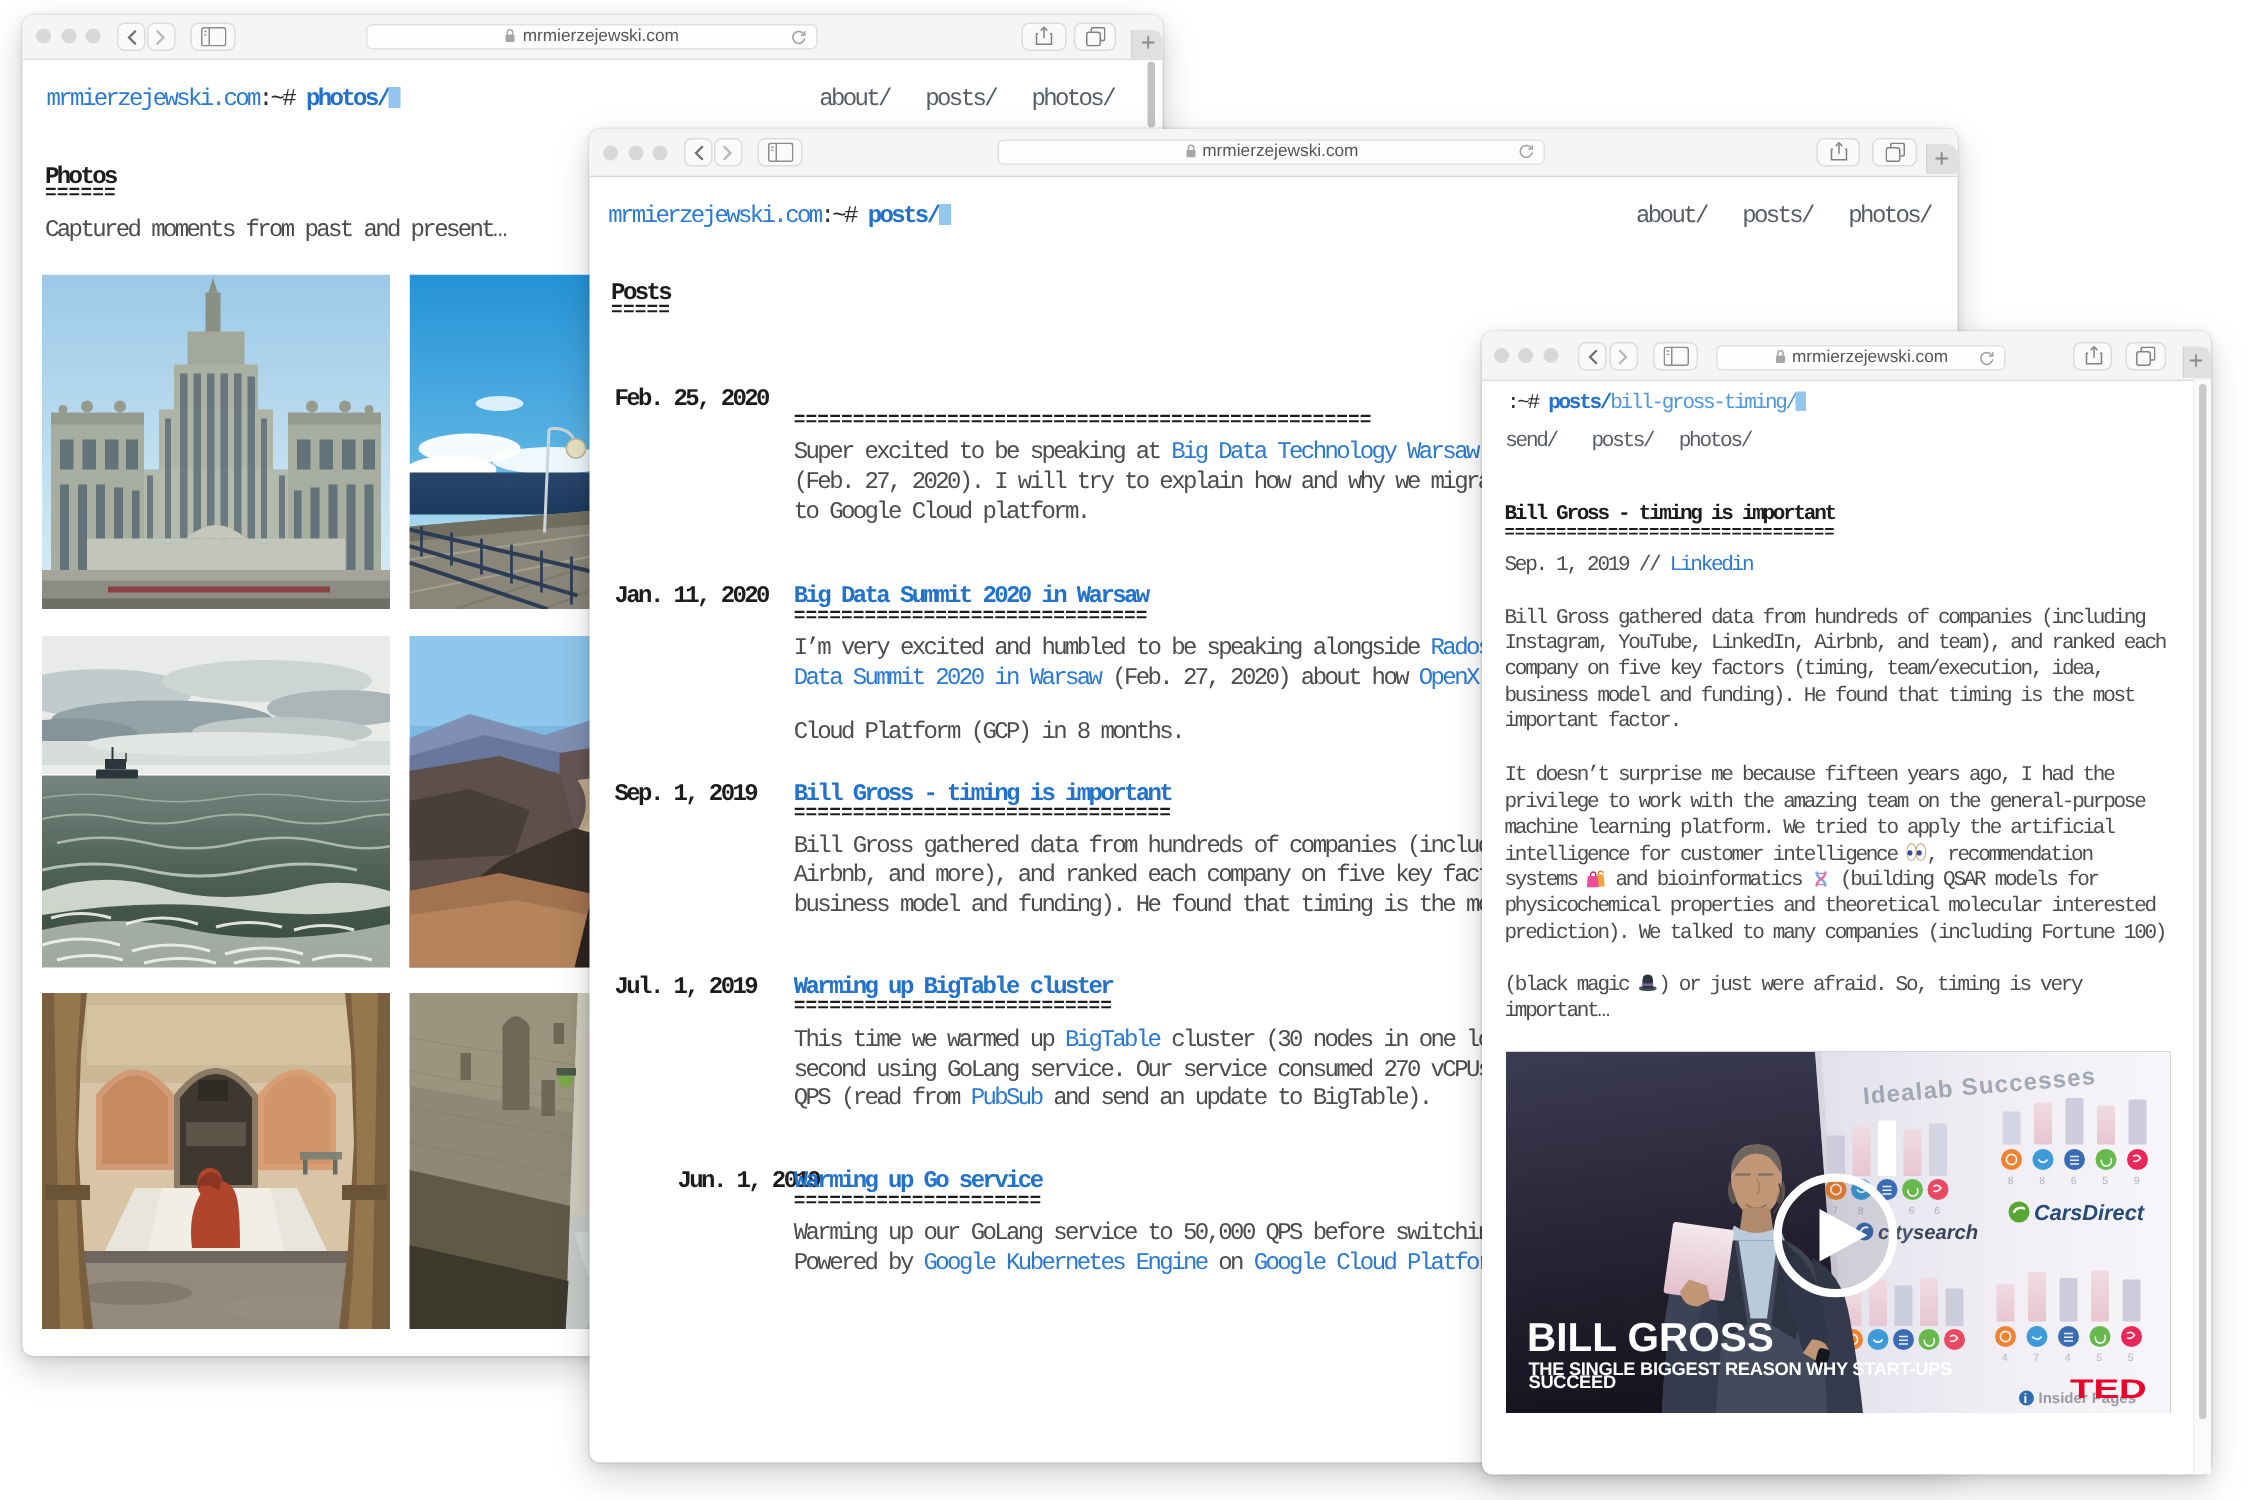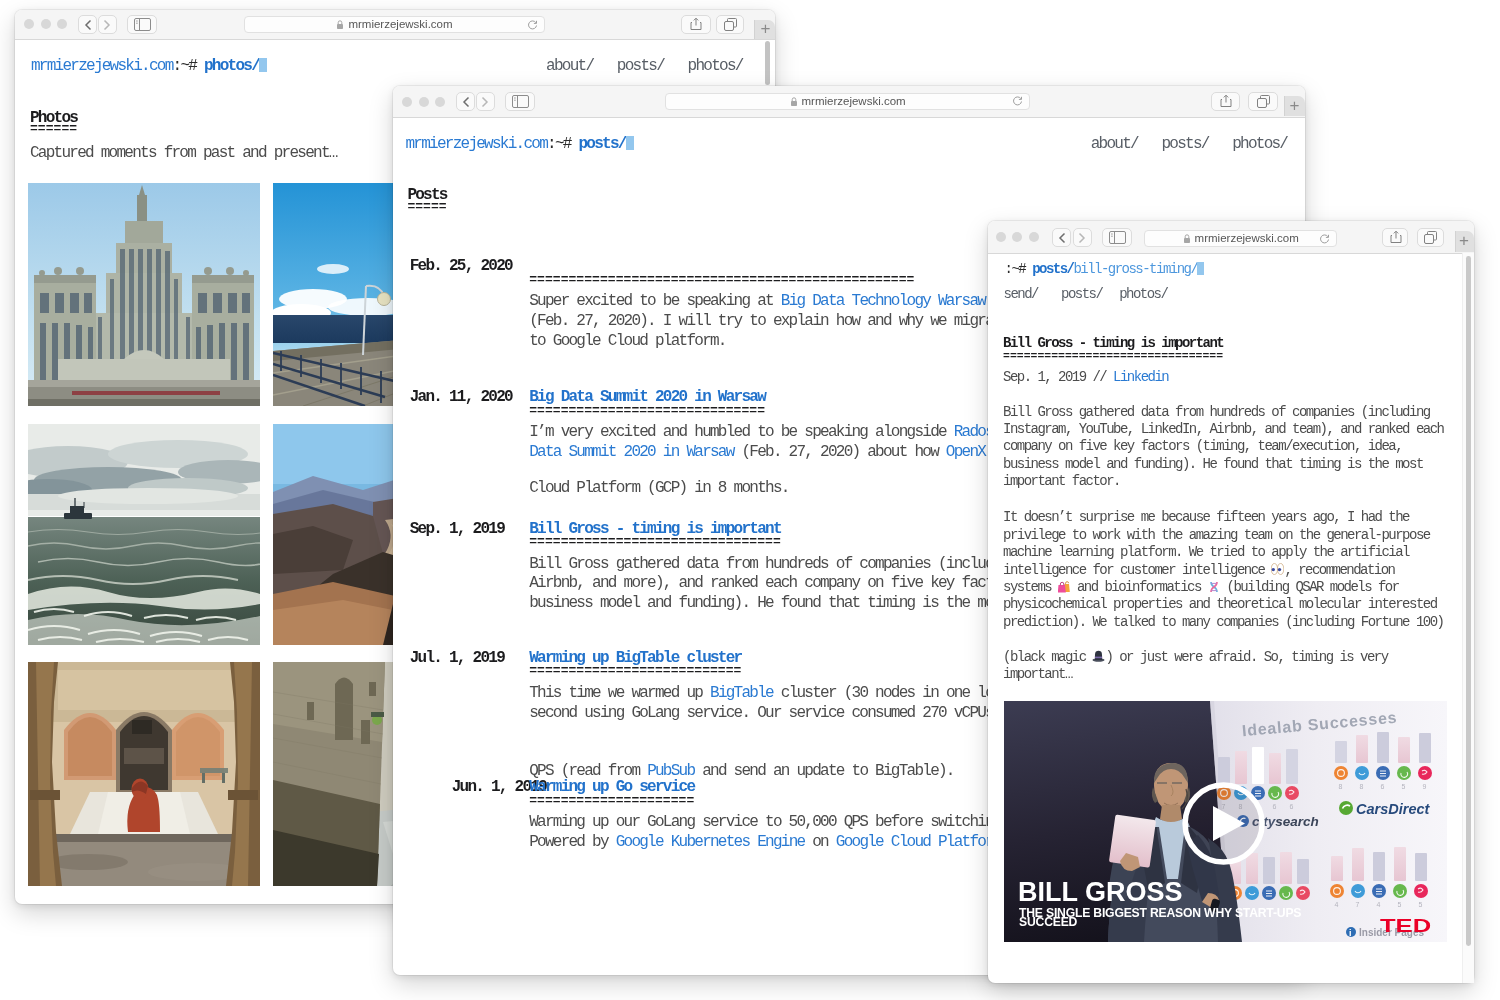--- a/index.html
+++ b/index.html
@@ -471,21 +471,21 @@
     <div class="ln m2 eq2" style="left:136.7px;top:415.5px;">================================</div>
     <div class="ln m2" style="left:136.7px;top:437px;">Bill Gross gathered data from hundreds of companies (including Instagram, YouTube,</div>
     <div class="ln m2" style="left:136.7px;top:456.7px;">Airbnb, and more), and ranked each company on five key factors (timing, team/execution,</div>
     <div class="ln m2" style="left:136.7px;top:476.4px;">business model and funding). He found that timing is the most important factor.</div>
 
     <div class="ln m2 b" style="left:17.2px;top:531.4px;">Jul. 1, 2019</div>
     <div class="ln m2 blb" style="left:136.7px;top:531.4px;">Warming up BigTable cluster</div>
     <div class="ln m2 eq2" style="left:136.7px;top:544.9px;">===========================</div>
     <div class="ln m2" style="left:136.7px;top:566.4px;">This time we warmed up <span class="bl">BigTable</span> cluster (30 nodes in one location) to 110,000 QPS</div>
     <div class="ln m2" style="left:136.7px;top:586.1px;">second using GoLang service. Our service consumed 270 vCPUs and handled 60,000</div>
-    <div class="ln m2" style="left:136.7px;top:605.8px;margin-top:39px;">QPS (read from <span class="bl">PubSub</span> and send an update to BigTable).</div>
+    <div class="ln m2" style="left:136.7px;top:605.8px;">QPS (read from <span class="bl">PubSub</span> and send an update to BigTable).</div>
 
     <div class="ln m2 b" style="left:17.2px;top:660.8px;margin-left:42px;">Jun. 1, 2019</div>
     <div class="ln m2 blb" style="left:136.7px;top:660.8px;text-align:right;">Warming up Go service</div>
     <div class="ln m2 eq2" style="left:136.7px;top:674.3px;">=====================</div>
     <div class="ln m2" style="left:136.7px;top:695.8px;">Warming up our GoLang service to 50,000 QPS before switching all production</div>
     <div class="ln m2" style="left:136.7px;top:715.5px;">Powered by <span class="bl">Google Kubernetes Engine</span> on <span class="bl">Google Cloud Platform</span>.</div>
   </div>
 </div>
 
 <div class="win" id="w3" style="left:988px;top:221px;width:486px;height:762px;">

